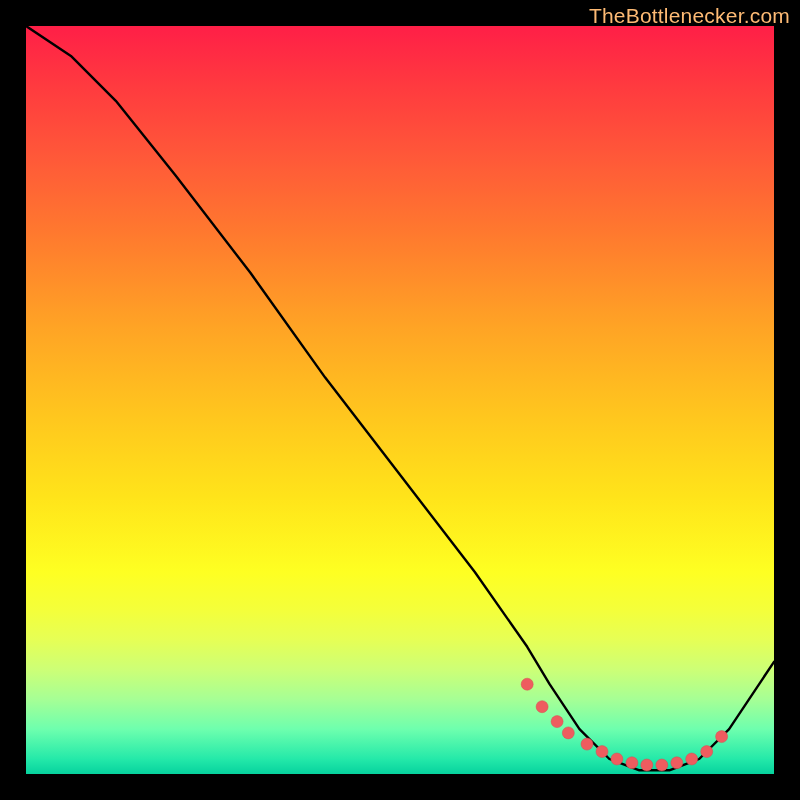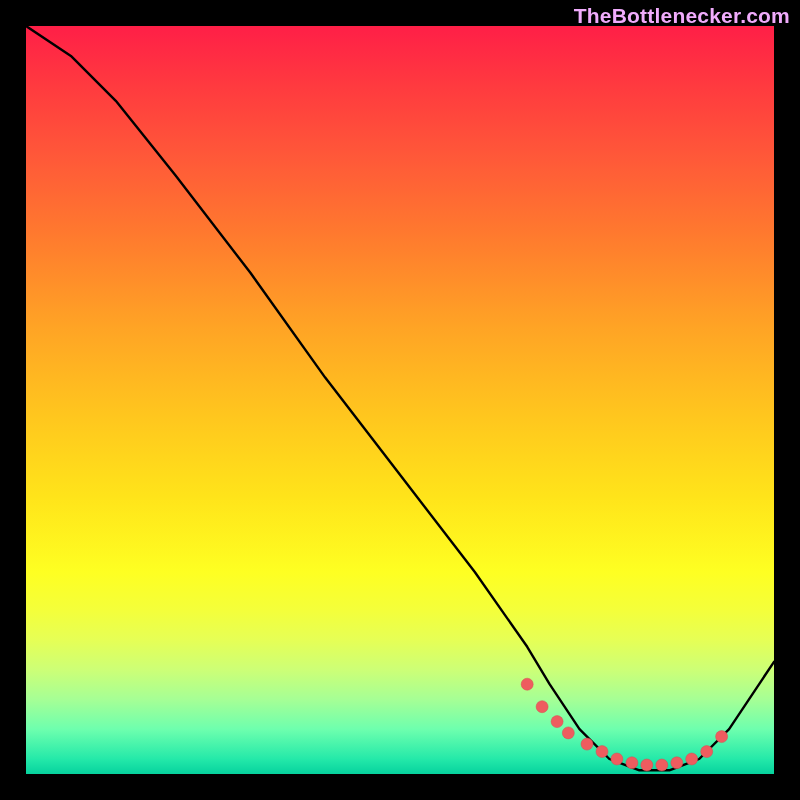--- a/index.html
+++ b/index.html
@@ -14,24 +14,24 @@
   .frame {
     position: relative;
     width: 800px;
     height: 800px;
     background: #000;
   }
   .watermark {
     position: absolute;
     top: 4px;
     right: 10px;
-    color: #f0abfc;
+    color: #fdba74;
     font-size: 21px;
     letter-spacing: 0.2px;
-    font-weight: 700;
+    font-weight: 400;
     z-index: 20;
   }
   .plot-area {
     position: absolute;
     left: 26px;
     top: 26px;
     width: 748px;
     height: 748px;
     background: linear-gradient(
       to bottom,

